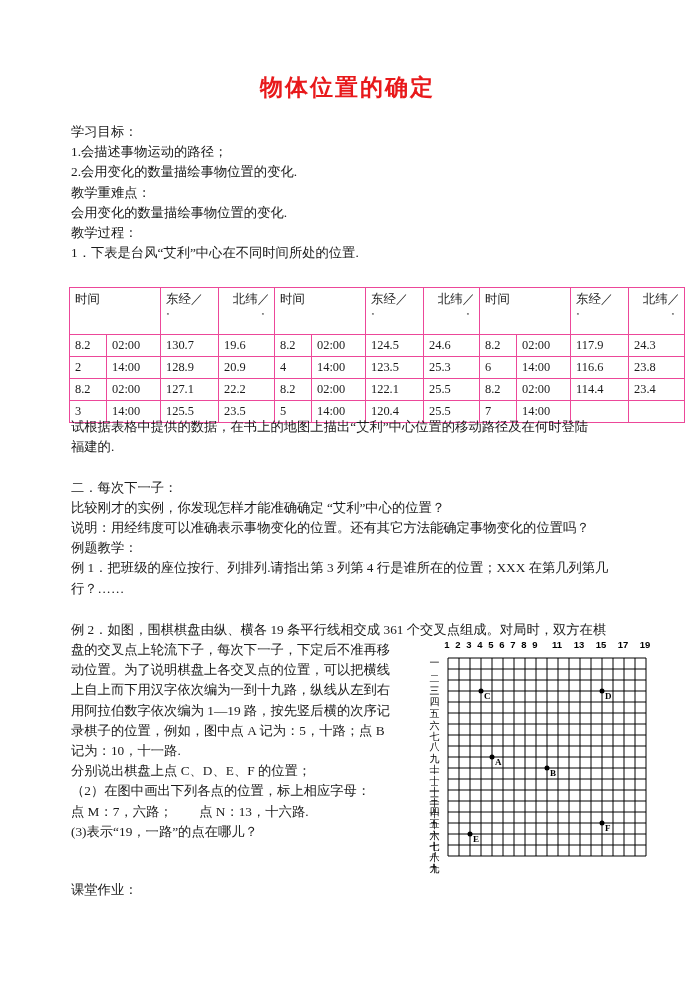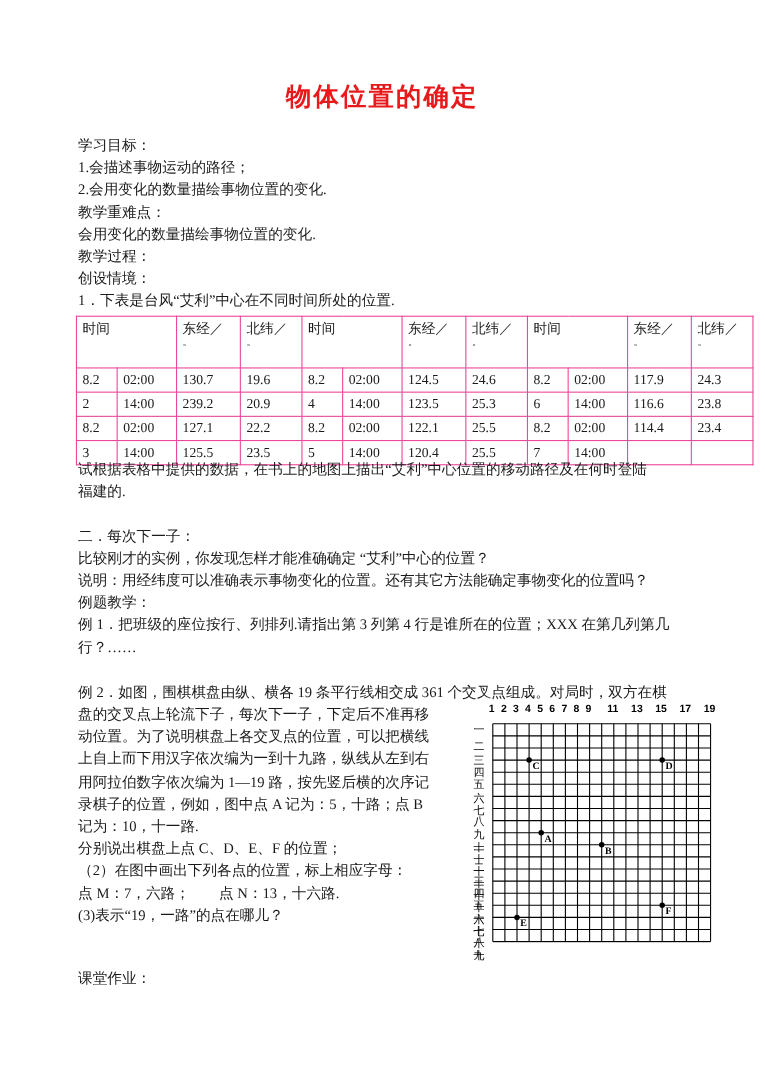--- a/index.html
+++ b/index.html
@@ -62,21 +62,21 @@
     white-space: nowrap;
   }
   .typhoon-table .hcell {
     height: 40px;
     vertical-align: top;
     padding-top: 4px;
     line-height: 15px;
   }
   .typhoon-table .time-head { width: 74px; }
   .typhoon-table .lon-head { width: 48px; }
-  .typhoon-table .lat-head { width: 46px; }
+  .typhoon-table .lat-head { width: 46px; text-align: right; }
   .typhoon-table .date-cell { width: 27px; text-align: left; }
   .typhoon-table .hour-cell { width: 44px; }
   .typhoon-table .val-cell { width: 44px; }
   .deg { font-size: 9px; display: block; line-height: 9px; }
 
   
   .board-wrap {
     position: absolute;
     left: 423px;
     top: 637px;
@@ -144,21 +144,20 @@
 
   <div class="doc-title">物体位置的确定</div>
 
   <div class="body-block" style="top:122px;">
     <div class="line">学习目标：</div>
     <div class="line">1.会描述事物运动的路径；</div>
     <div class="line">2.会用变化的数量描绘事物位置的变化.</div>
     <div class="line">教学重难点：</div>
     <div class="line">会用变化的数量描绘事物位置的变化.</div>
     <div class="line">教学过程：</div>
-    <div class="line">创设情境：</div>
     <div class="line">1．下表是台风“艾利”中心在不同时间所处的位置.</div>
   </div>
 
   <table class="typhoon-table">
     <thead>
       <tr>
         <th class="hcell time-head" colspan="2">时间</th>
         <th class="hcell lon-head">
           <span>东经／</span>
           <span class="deg">。</span>
@@ -200,21 +199,21 @@
           <td class="val-cell">124.5</td>
           <td class="val-cell">24.6</td>
           <td class="date-cell">8.2</td>
           <td class="hour-cell">02:00</td>
           <td class="val-cell">117.9</td>
           <td class="val-cell">24.3</td>
         </tr>
         <tr>
           <td class="date-cell">2</td>
           <td class="hour-cell">14:00</td>
-          <td class="val-cell">239.2</td>
+          <td class="val-cell">128.9</td>
           <td class="val-cell">20.9</td>
           <td class="date-cell">4</td>
           <td class="hour-cell">14:00</td>
           <td class="val-cell">123.5</td>
           <td class="val-cell">25.3</td>
           <td class="date-cell">6</td>
           <td class="hour-cell">14:00</td>
           <td class="val-cell">116.6</td>
           <td class="val-cell">23.8</td>
         </tr>

